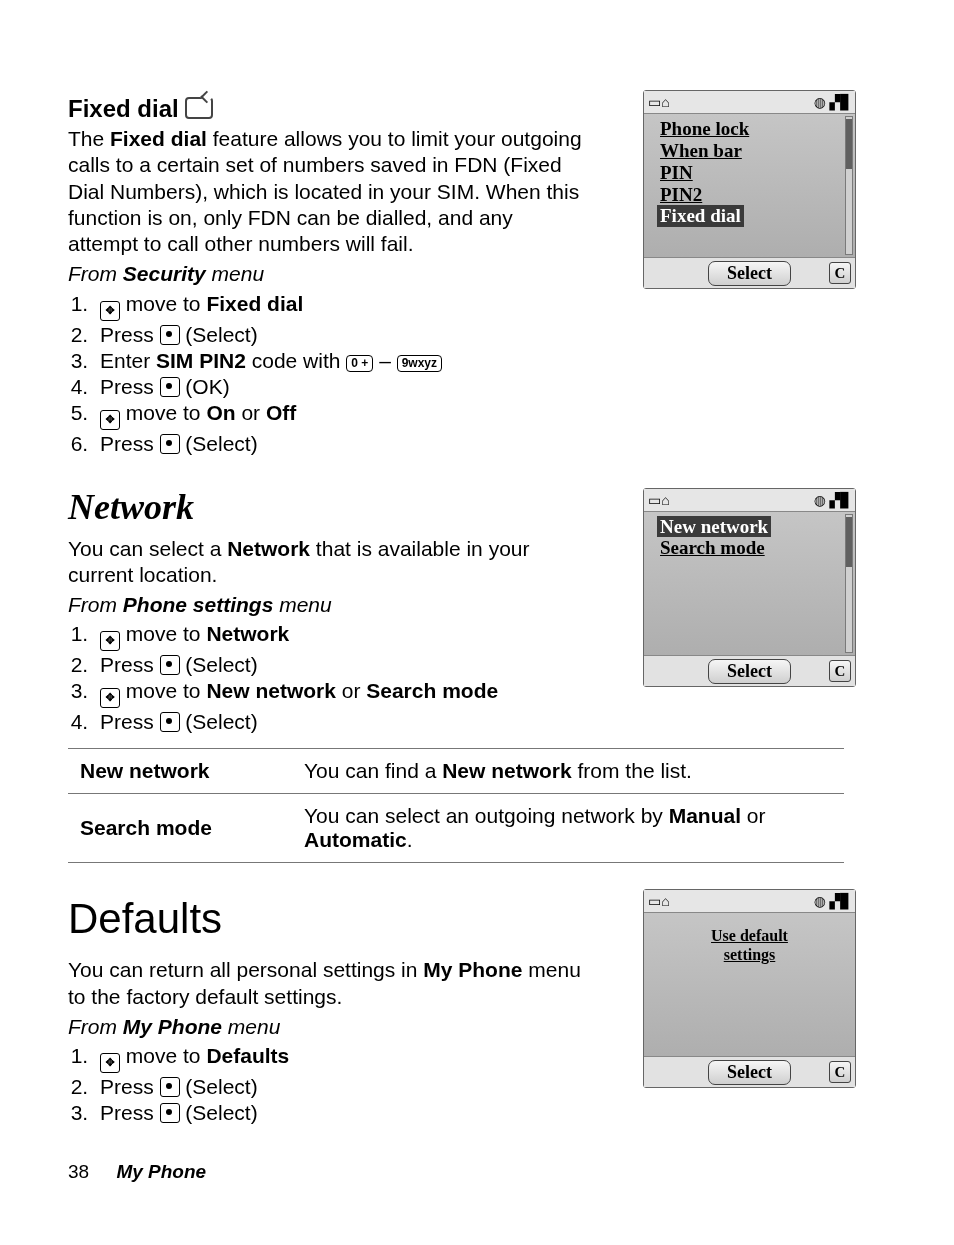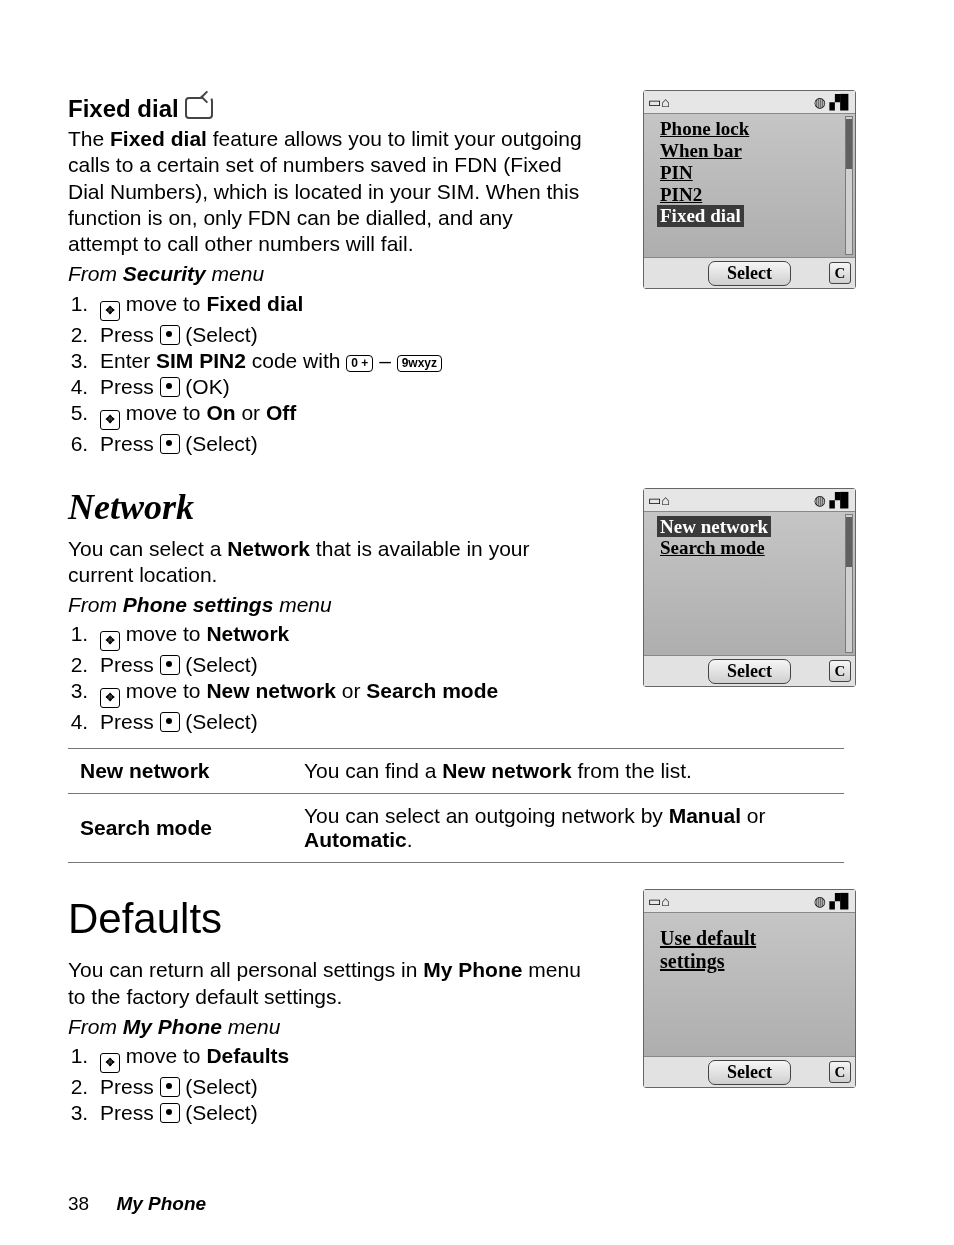--- a/index.html
+++ b/index.html
@@ -20,37 +20,37 @@
   .icon-sim{display:inline-block;width:24px;height:18px;border:2px solid #444;border-radius:4px;vertical-align:-2px;position:relative;}
   .icon-sim:before{content:"";position:absolute;right:-2px;top:-2px;width:7px;height:7px;background:#fff;border-left:2px solid #444;border-bottom:2px solid #444;transform:rotate(45deg);transform-origin:top right;}
   .icon-nav{display:inline-block;width:18px;height:18px;border:1.5px solid #000;border-radius:3px;vertical-align:-3px;position:relative;font-size:11px;line-height:17px;text-align:center;font-weight:bold;}
   .icon-nav:before{content:"✥";}
   .icon-ok{display:inline-block;width:18px;height:18px;border:1.5px solid #000;border-radius:3px;vertical-align:-3px;position:relative;}
   .icon-ok:before{content:"";position:absolute;left:5px;top:5px;width:6px;height:6px;background:#000;border-radius:50%;}
   .key{display:inline-block;border:1.5px solid #000;border-radius:4px;font-size:12px;padding:0 4px;line-height:15px;vertical-align:1px;font-weight:bold;}
   table.opts{border-collapse:collapse;width:776px;margin-top:12px;}
   table.opts td{border-top:1px solid #777;border-bottom:1px solid #777;padding:10px 12px;vertical-align:middle;}
   table.opts td.l{font-weight:bold;width:200px;}
-  .footer{position:absolute;left:68px;bottom:30px;font-size:19px;}
+  .footer{position:absolute;left:68px;bottom:62px;font-size:19px;}
   .footer .pn{margin-right:22px;}
   .footer .sec{font-weight:bold;font-style:italic;}
   
   .shot{width:211px;background:linear-gradient(#c9c9c9,#a9a9a9);border:1px solid #666;border-radius:3px;font-family:Georgia,serif;}
   .sbar{height:22px;background:#e6e6e6;border-bottom:1px solid #888;position:relative;}
   .sbar .l{position:absolute;left:4px;top:3px;font-size:14px;}
   .sbar .r{position:absolute;right:4px;top:3px;font-size:14px;}
   .sbody{min-height:135px;padding:4px 16px;position:relative;text-decoration:underline;}
   .sbody .line{font-weight:bold;font-size:19px;color:#000;line-height:1.15;}
   .sbody .hl{background:#3a3a3a;color:#fff;padding:0 3px;display:inline-block;margin:0 -3px;}
   .sbody .scroll{position:absolute;right:2px;top:2px;bottom:2px;width:6px;background:#d0d0d0;border:1px solid #7a7a7a;}
   .sbody .scroll .th{position:absolute;left:0;right:0;top:2px;height:50px;background:#606060;}
   .sfoot{height:30px;background:#e2e2e2;border-top:1px solid #888;position:relative;text-align:center;}
   .sfoot .btn{display:inline-block;margin-top:3px;padding:1px 18px;border:1px solid #444;border-radius:7px;background:linear-gradient(#f6f6f6,#cfcfcf);font-weight:bold;font-size:18px;font-family:Georgia,serif;}
   .sfoot .cb{position:absolute;right:4px;top:4px;width:20px;height:20px;border:1px solid #444;border-radius:3px;background:linear-gradient(#f6f6f6,#cfcfcf);font-weight:bold;font-size:15px;font-family:Georgia,serif;line-height:20px;}
-  .center-msg{text-align:left;font-weight:bold;font-size:20px;padding-top:10px;line-height:1.15;}
+  .center-msg{text-align:center;font-weight:bold;font-size:16px;padding-top:10px;line-height:1.15;}
   .shot-wrap{margin-top:20px;}
 </style>
 </head>
 <body>
 
 <div class="page">
   <div class="content">
 
     <div>
       <div class="col-text">

